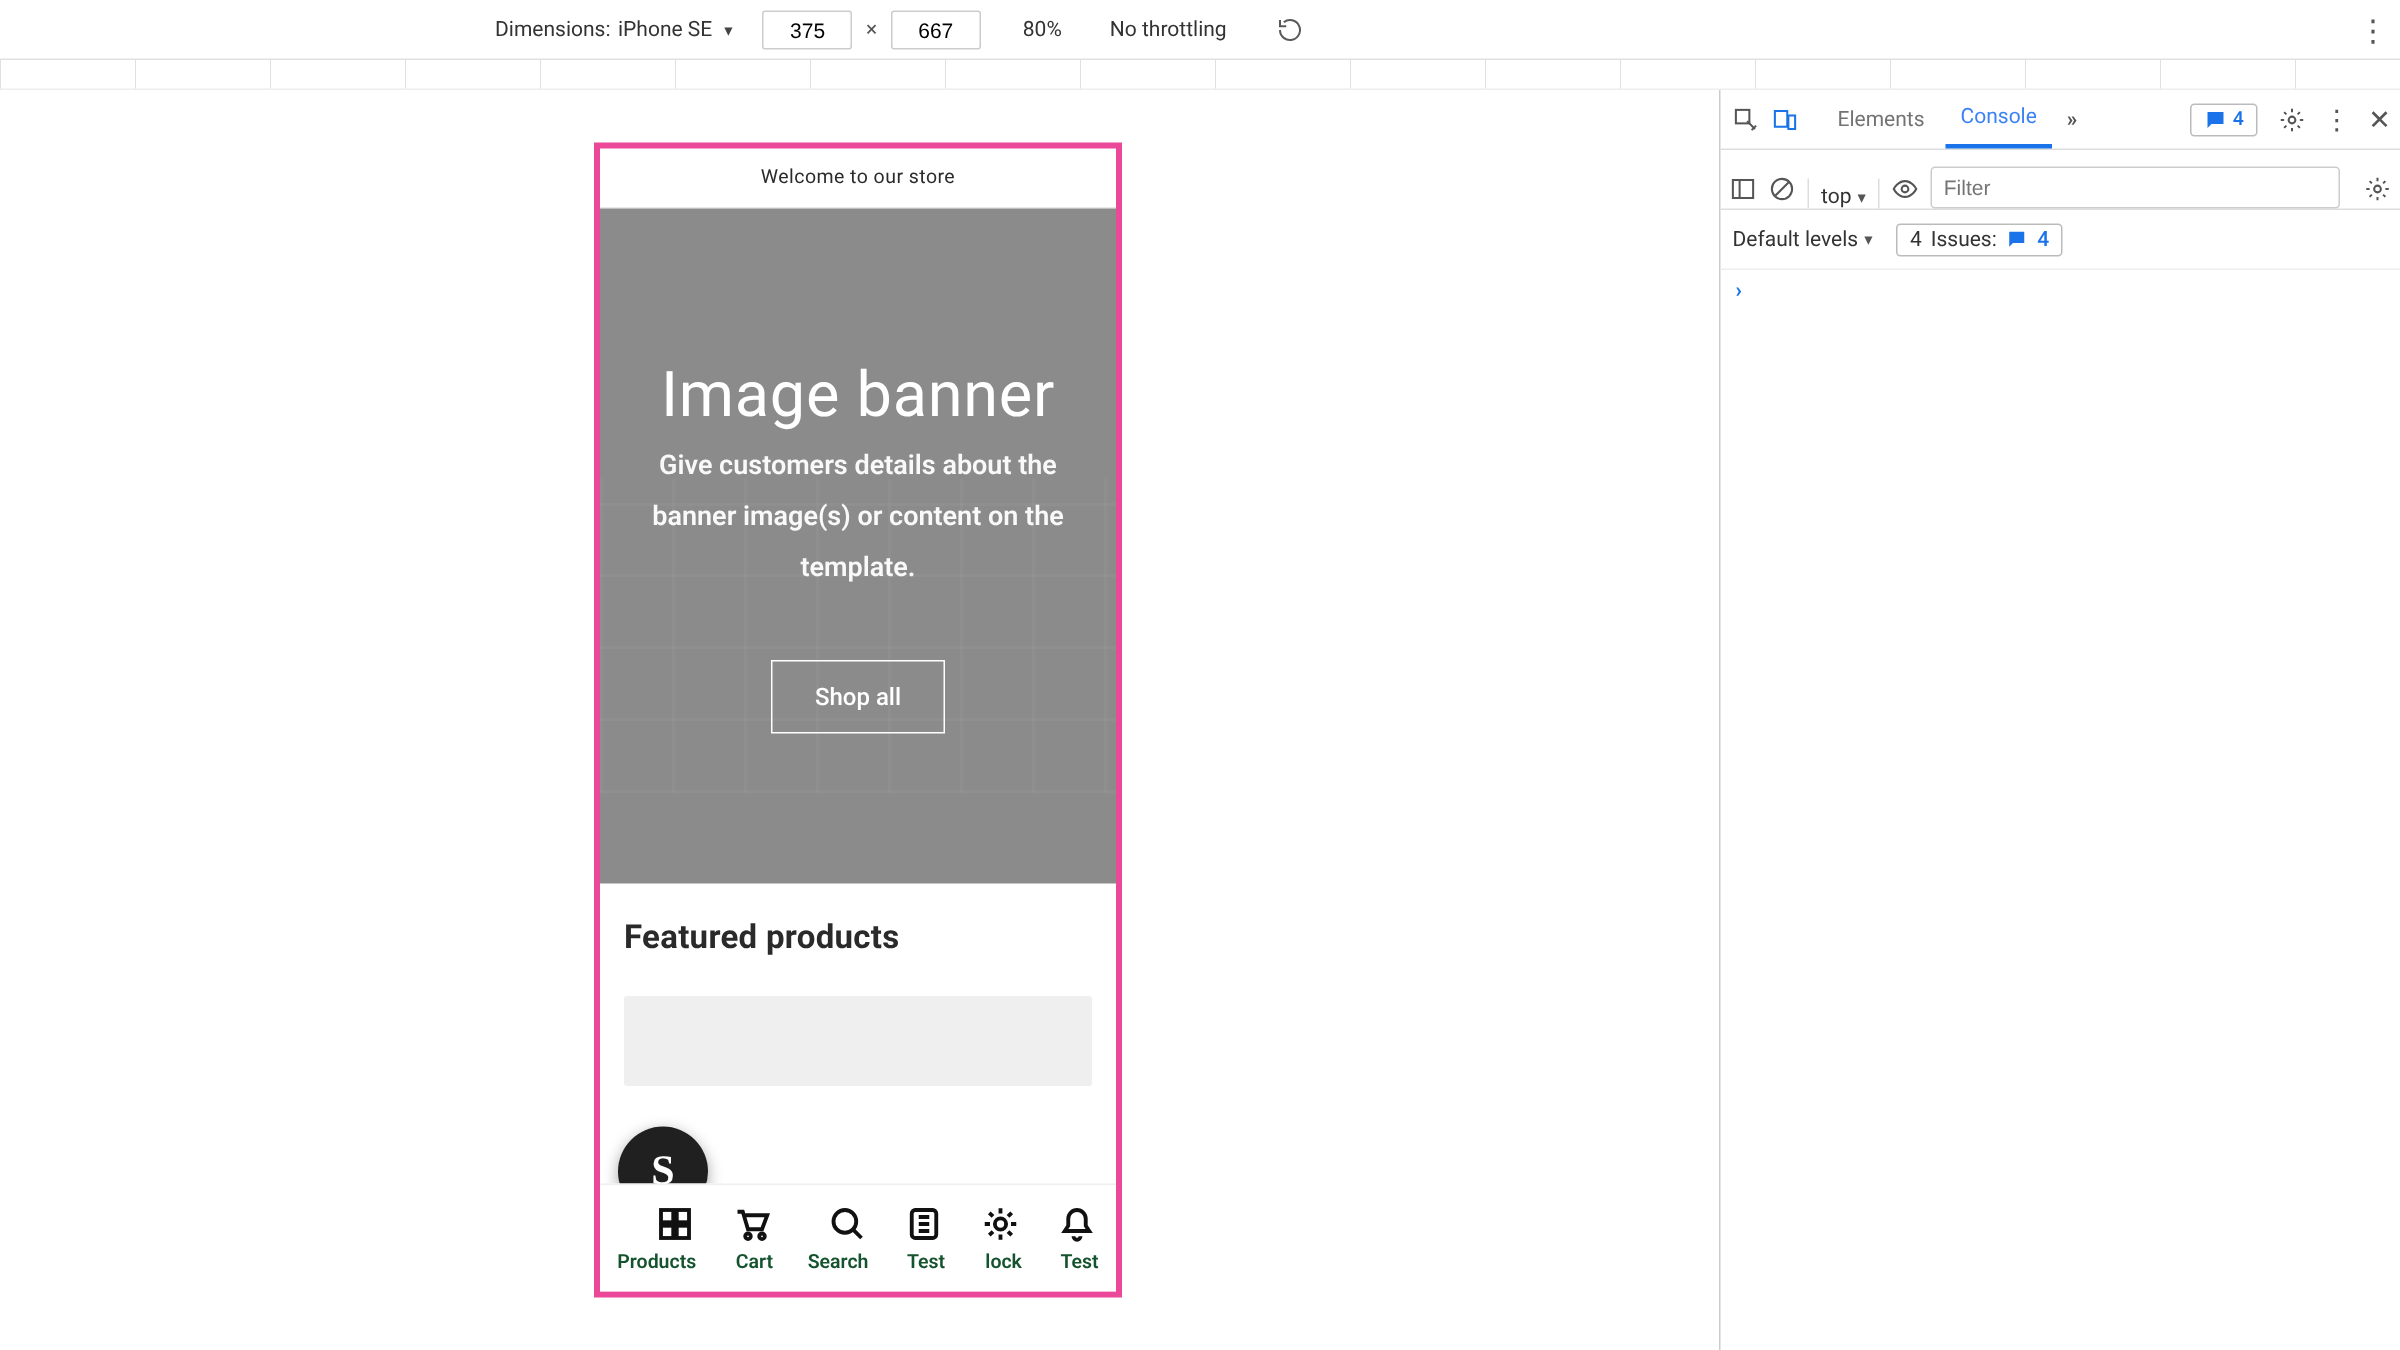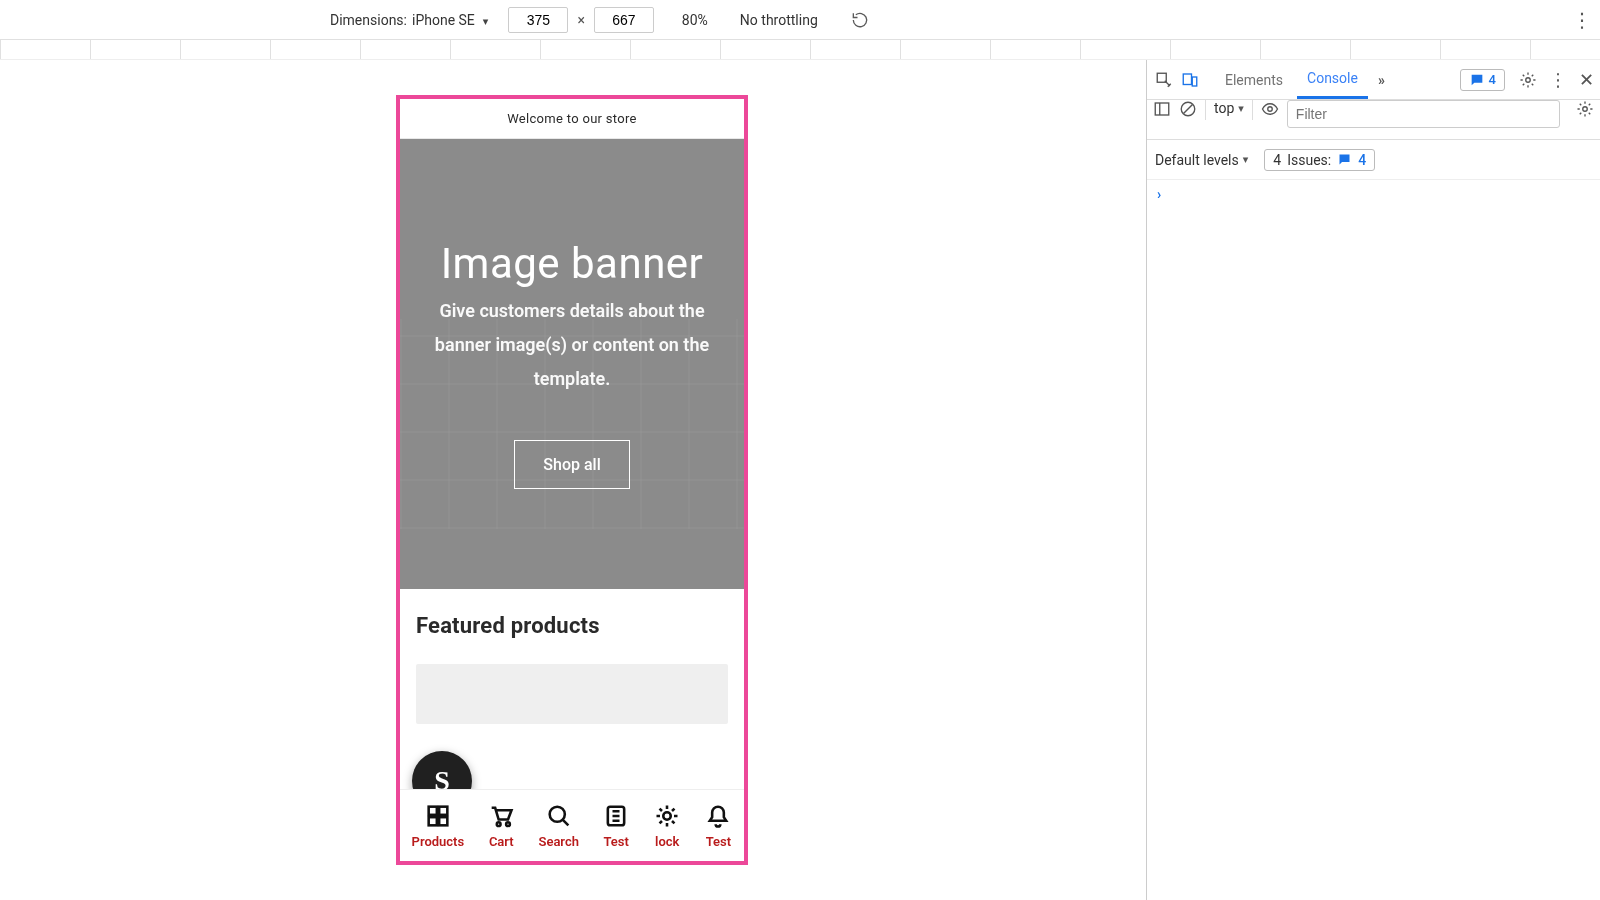--- a/index.html
+++ b/index.html
@@ -93,21 +93,21 @@
   .featured { padding: 24px 16px 0 16px;}
   .featured h2 { font-size:22px; font-weight:700; color:#2a2a2a; letter-spacing:.2px;}
   .product-placeholder { margin-top:26px; height:60px; background:#efefef; border-radius:2px;}
   
   .bottom-bar {
     position:absolute; left:0; right:0; bottom:0;
     height:72px; background:#fff;
     display:flex; justify-content:space-around; align-items:center;
     border-top:1px solid #eee;
   }
-  .bottom-bar .item { display:flex; flex-direction:column; align-items:center; gap:4px; font-size:13px; font-weight:600; color:#b91c1c;}
+  .bottom-bar .item { display:flex; flex-direction:column; align-items:flex-end; gap:4px; font-size:13px; font-weight:600; color:#14532d;}
   .bottom-bar svg { width:28px; height:28px; stroke:#111; fill:none; stroke-width:2.2;}
   .fab {
     position:absolute; left:12px; bottom:50px;
     width:60px;height:60px;border-radius:50%;
     background:#202020; display:flex; align-items:center; justify-content:center;
     box-shadow:0 3px 10px rgba(0,0,0,.35);
   }
   .fab span{ color:#fff; font-size:28px; font-weight:800; font-family:Georgia,serif;}
   
   .devtools {
@@ -121,21 +121,21 @@
   .dt-tabs .tab { padding:0 10px; height:100%; display:flex; align-items:center; color:#737373;}
   .dt-tabs .tab.active { color:#3b82f6; border-bottom:3px solid #1a73e8;}
   .dt-tabs .badge {
     margin-left:auto; display:flex; align-items:center; gap:4px;
     border:1px solid #bbb; border-radius:3px; padding:2px 8px; font-size:13px;
   }
   .dt-tabs .badge svg{width:16px;height:16px;fill:#1a73e8;}
   .dt-tabs .badge span{color:#1a73e8;font-weight:500;}
   .dt-tabs .end-icons{ display:flex; gap:12px; margin-left:10px;}
   .dt-tabs .end-icons div{ color:#555; font-size:18px; cursor:pointer; display:flex;align-items:center;}
-  .dt-row2 { height:40px; border-bottom:1px solid #ddd; display:flex; align-items:flex-start; padding:0 6px; gap:8px;}
+  .dt-row2 { height:40px; border-bottom:1px solid #ddd; display:flex; align-items:flex-end; padding:0 6px; gap:8px;}
   .dt-row2 svg { width:18px; height:18px; stroke:#555; fill:none; stroke-width:1.8;}
   .dt-row2 .sep { width:1px; height:20px; background:#ddd;}
   .dt-row2 .ctx { display:flex; align-items:center; gap:4px; color:#333;}
   .dt-row2 .ctx::after{content:"▾"; font-size:11px; color:#555;}
   .dt-row2 input.filter {
     flex:1; height:28px; border:1px solid #ccc; border-radius:3px; padding:0 8px; font-size:14px;
   }
   .dt-row2 .gear{ margin-left:8px;}
   .dt-row3 { height:40px; border-bottom:1px solid #eee; display:flex; align-items:center; padding:0 8px; gap:16px;}
   .dt-row3 .levels { display:flex; align-items:center; gap:4px;}

